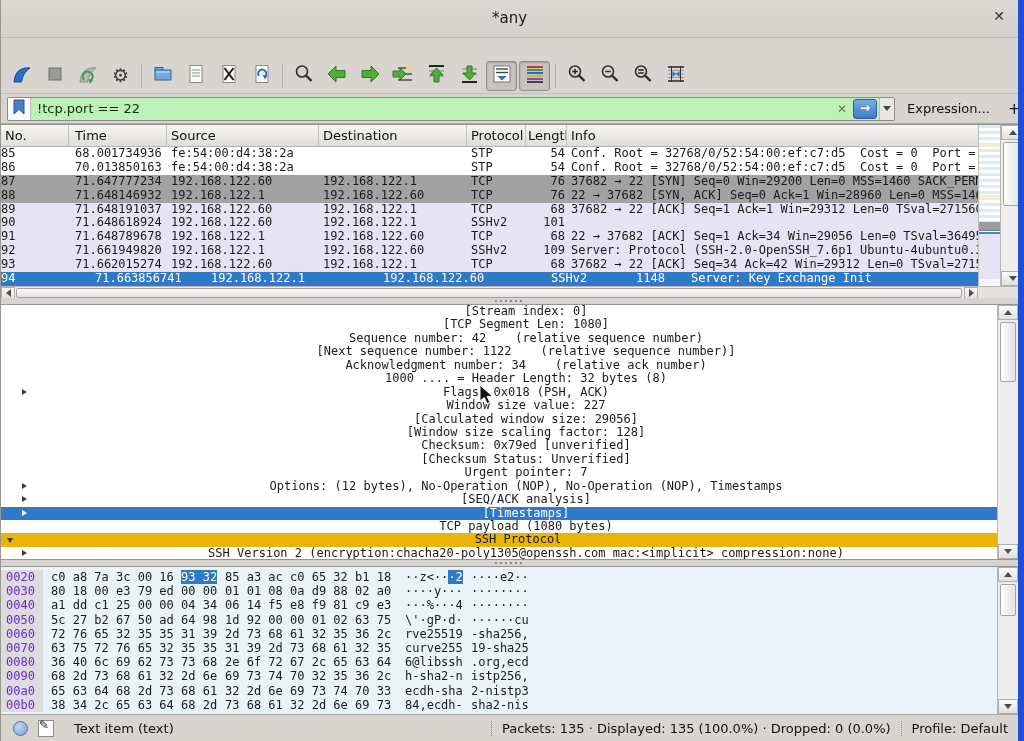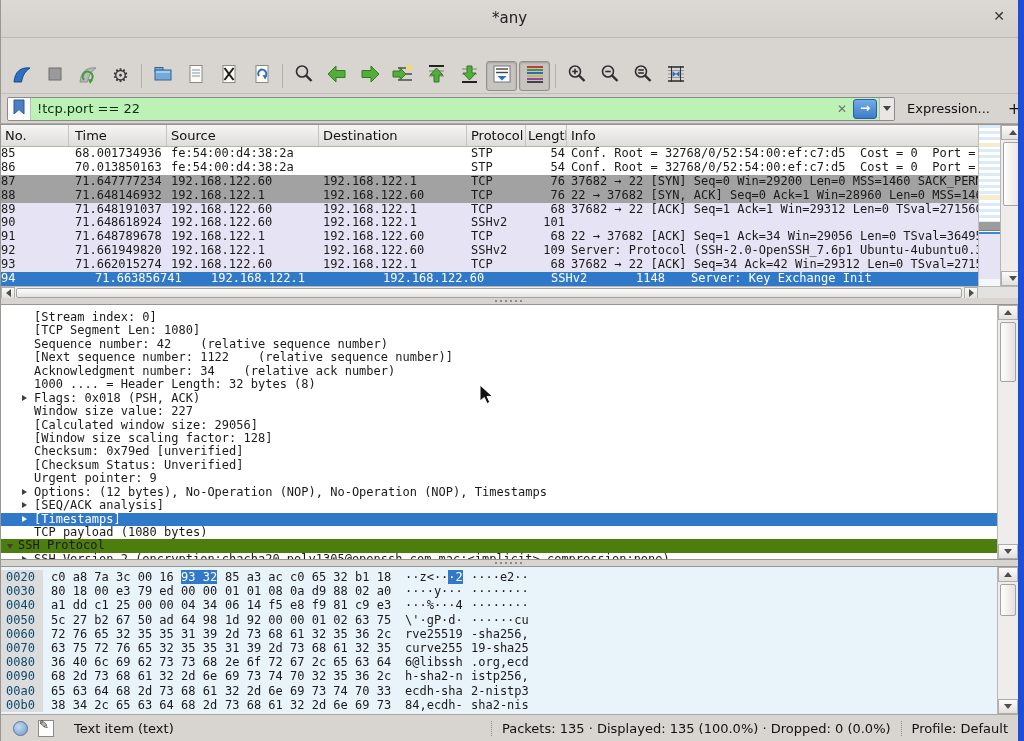--- a/index.html
+++ b/index.html
@@ -72,26 +72,26 @@
   .dots{width:30px;height:2px;background:repeating-linear-gradient(90deg,#8f8b87 0 2px,transparent 2px 5px);}
   
   .details{left:0;right:0;top:304px;height:256px;background:#fff;border:1px solid #989490;border-left:none;border-right:none;box-sizing:border-box;overflow:hidden;font-family:"DejaVu Sans Mono","Liberation Mono",monospace;font-size:12px;}
   .dl{position:relative;height:13.45px;line-height:13.45px;white-space:pre;overflow:hidden;}
   .dl .txt{margin-left:33px;display:inline-block;}
   .dl.l0 .txt{margin-left:17px;}
   .exp{position:absolute;left:21px;top:3.2px;width:0;height:0;border-top:3.8px solid transparent;border-bottom:3.8px solid transparent;border-left:5px solid #3e3e3e;}
   .l0 .exp{left:6px;top:4.5px;border-left:3.8px solid transparent;border-right:3.8px solid transparent;border-top:5px solid #3e3e3e;border-bottom:none;}
   .dl.sel{background:#3079c9;color:#fff;}
   .dl.sel .exp{border-left-color:#fff;}
-  .dl.shade{background:#4d7c0f;}
+  .dl.shade{background:#eab308;}
   .dvsb{top:0;bottom:0;right:0;}
   
   .hexpane{left:0;right:0;top:566px;height:148px;background:#e9f3fa;border-top:1px solid #989490;box-sizing:border-box;overflow:hidden;font-family:"DejaVu Sans Mono","Liberation Mono",monospace;font-size:12px;}
   .hxrow{position:relative;height:14.2px;line-height:14.2px;white-space:pre;}
-  .hxoff{position:absolute;left:0;top:0;bottom:0;width:42px;background:#dcdcdc;color:#0c4a6e;padding-left:5px;box-sizing:border-box;}
+  .hxoff{position:absolute;left:0;top:0;bottom:0;width:42px;background:#dcdcdc;color:#6d28d9;padding-left:5px;box-sizing:border-box;}
   .hx1{position:absolute;left:50px;}
   .hx2{position:absolute;left:224px;}
   .as1{position:absolute;left:404px;}
   .as2{position:absolute;left:470px;}
   .hl{background:#3079c9;color:#fff;}
   
   .status{left:0;right:0;top:714px;height:27px;background:#d8d4d0;border-top:1px solid #aba7a3;display:flex;align-items:center;font-size:13px;box-sizing:border-box;}
   .expert-circle{width:13px;height:13px;border-radius:50%;background:radial-gradient(circle at 35% 35%,#c4d9ee,#6f9cd0);border:1.5px solid #54749c;margin-left:12px;}
   .note-icon{position:relative;width:14px;height:15px;background:#fdfdfd;border:1px solid #8a8a8a;margin-left:10px;}
   .note-icon span{position:absolute;left:0px;top:-3px;font-size:12px;color:#222;}
@@ -331,34 +331,34 @@
         </div>
     </div>
     <div class="corner"></div>
   </div>
 
   <div class="abs splitter" style="top:298px;">
       <div class="dots"></div>
     </div>
 
   <div class="abs details">
-    <div style="padding-top:6px;">
+    <div style="padding-top:0;text-align:center;">
       <div class="dl"><span class="txt">[Stream index: 0]</span></div>
       <div class="dl"><span class="txt">[TCP Segment Len: 1080]</span></div>
       <div class="dl"><span class="txt">Sequence number: 42    (relative sequence number)</span></div>
       <div class="dl"><span class="txt">[Next sequence number: 1122    (relative sequence number)]</span></div>
       <div class="dl"><span class="txt">Acknowledgment number: 34    (relative ack number)</span></div>
       <div class="dl"><span class="txt">1000 .... = Header Length: 32 bytes (8)</span></div>
       <div class="dl"><span class="exp"></span><span class="txt">Flags: 0x018 (PSH, ACK)</span></div>
       <div class="dl"><span class="txt">Window size value: 227</span></div>
       <div class="dl"><span class="txt">[Calculated window size: 29056]</span></div>
       <div class="dl"><span class="txt">[Window size scaling factor: 128]</span></div>
       <div class="dl"><span class="txt">Checksum: 0x79ed [unverified]</span></div>
       <div class="dl"><span class="txt">[Checksum Status: Unverified]</span></div>
-      <div class="dl"><span class="txt">Urgent pointer: 9</span></div>
+      <div class="dl"><span class="txt">Urgent pointer: 7</span></div>
       <div class="dl"><span class="exp"></span><span class="txt">Options: (12 bytes), No-Operation (NOP), No-Operation (NOP), Timestamps</span></div>
       <div class="dl"><span class="exp"></span><span class="txt">[SEQ/ACK analysis]</span></div>
       <div class="dl sel"><span class="exp"></span><span class="txt">[Timestamps]</span></div>
       <div class="dl"><span class="txt">TCP payload (1080 bytes)</span></div>
       <div class="dl l0 shade"><span class="exp"></span><span class="txt">SSH Protocol</span></div>
       <div class="dl"><span class="exp"></span><span class="txt">SSH Version 2 (encryption:chacha20-poly1305@openssh.com mac:&lt;implicit&gt; compression:none)</span></div>
     </div>
     <div class="vsb dvsb" style="position:absolute;width:21px;">
       <div class="sb-btn" style="top:0;">
           <span class="tri-up"></span>

